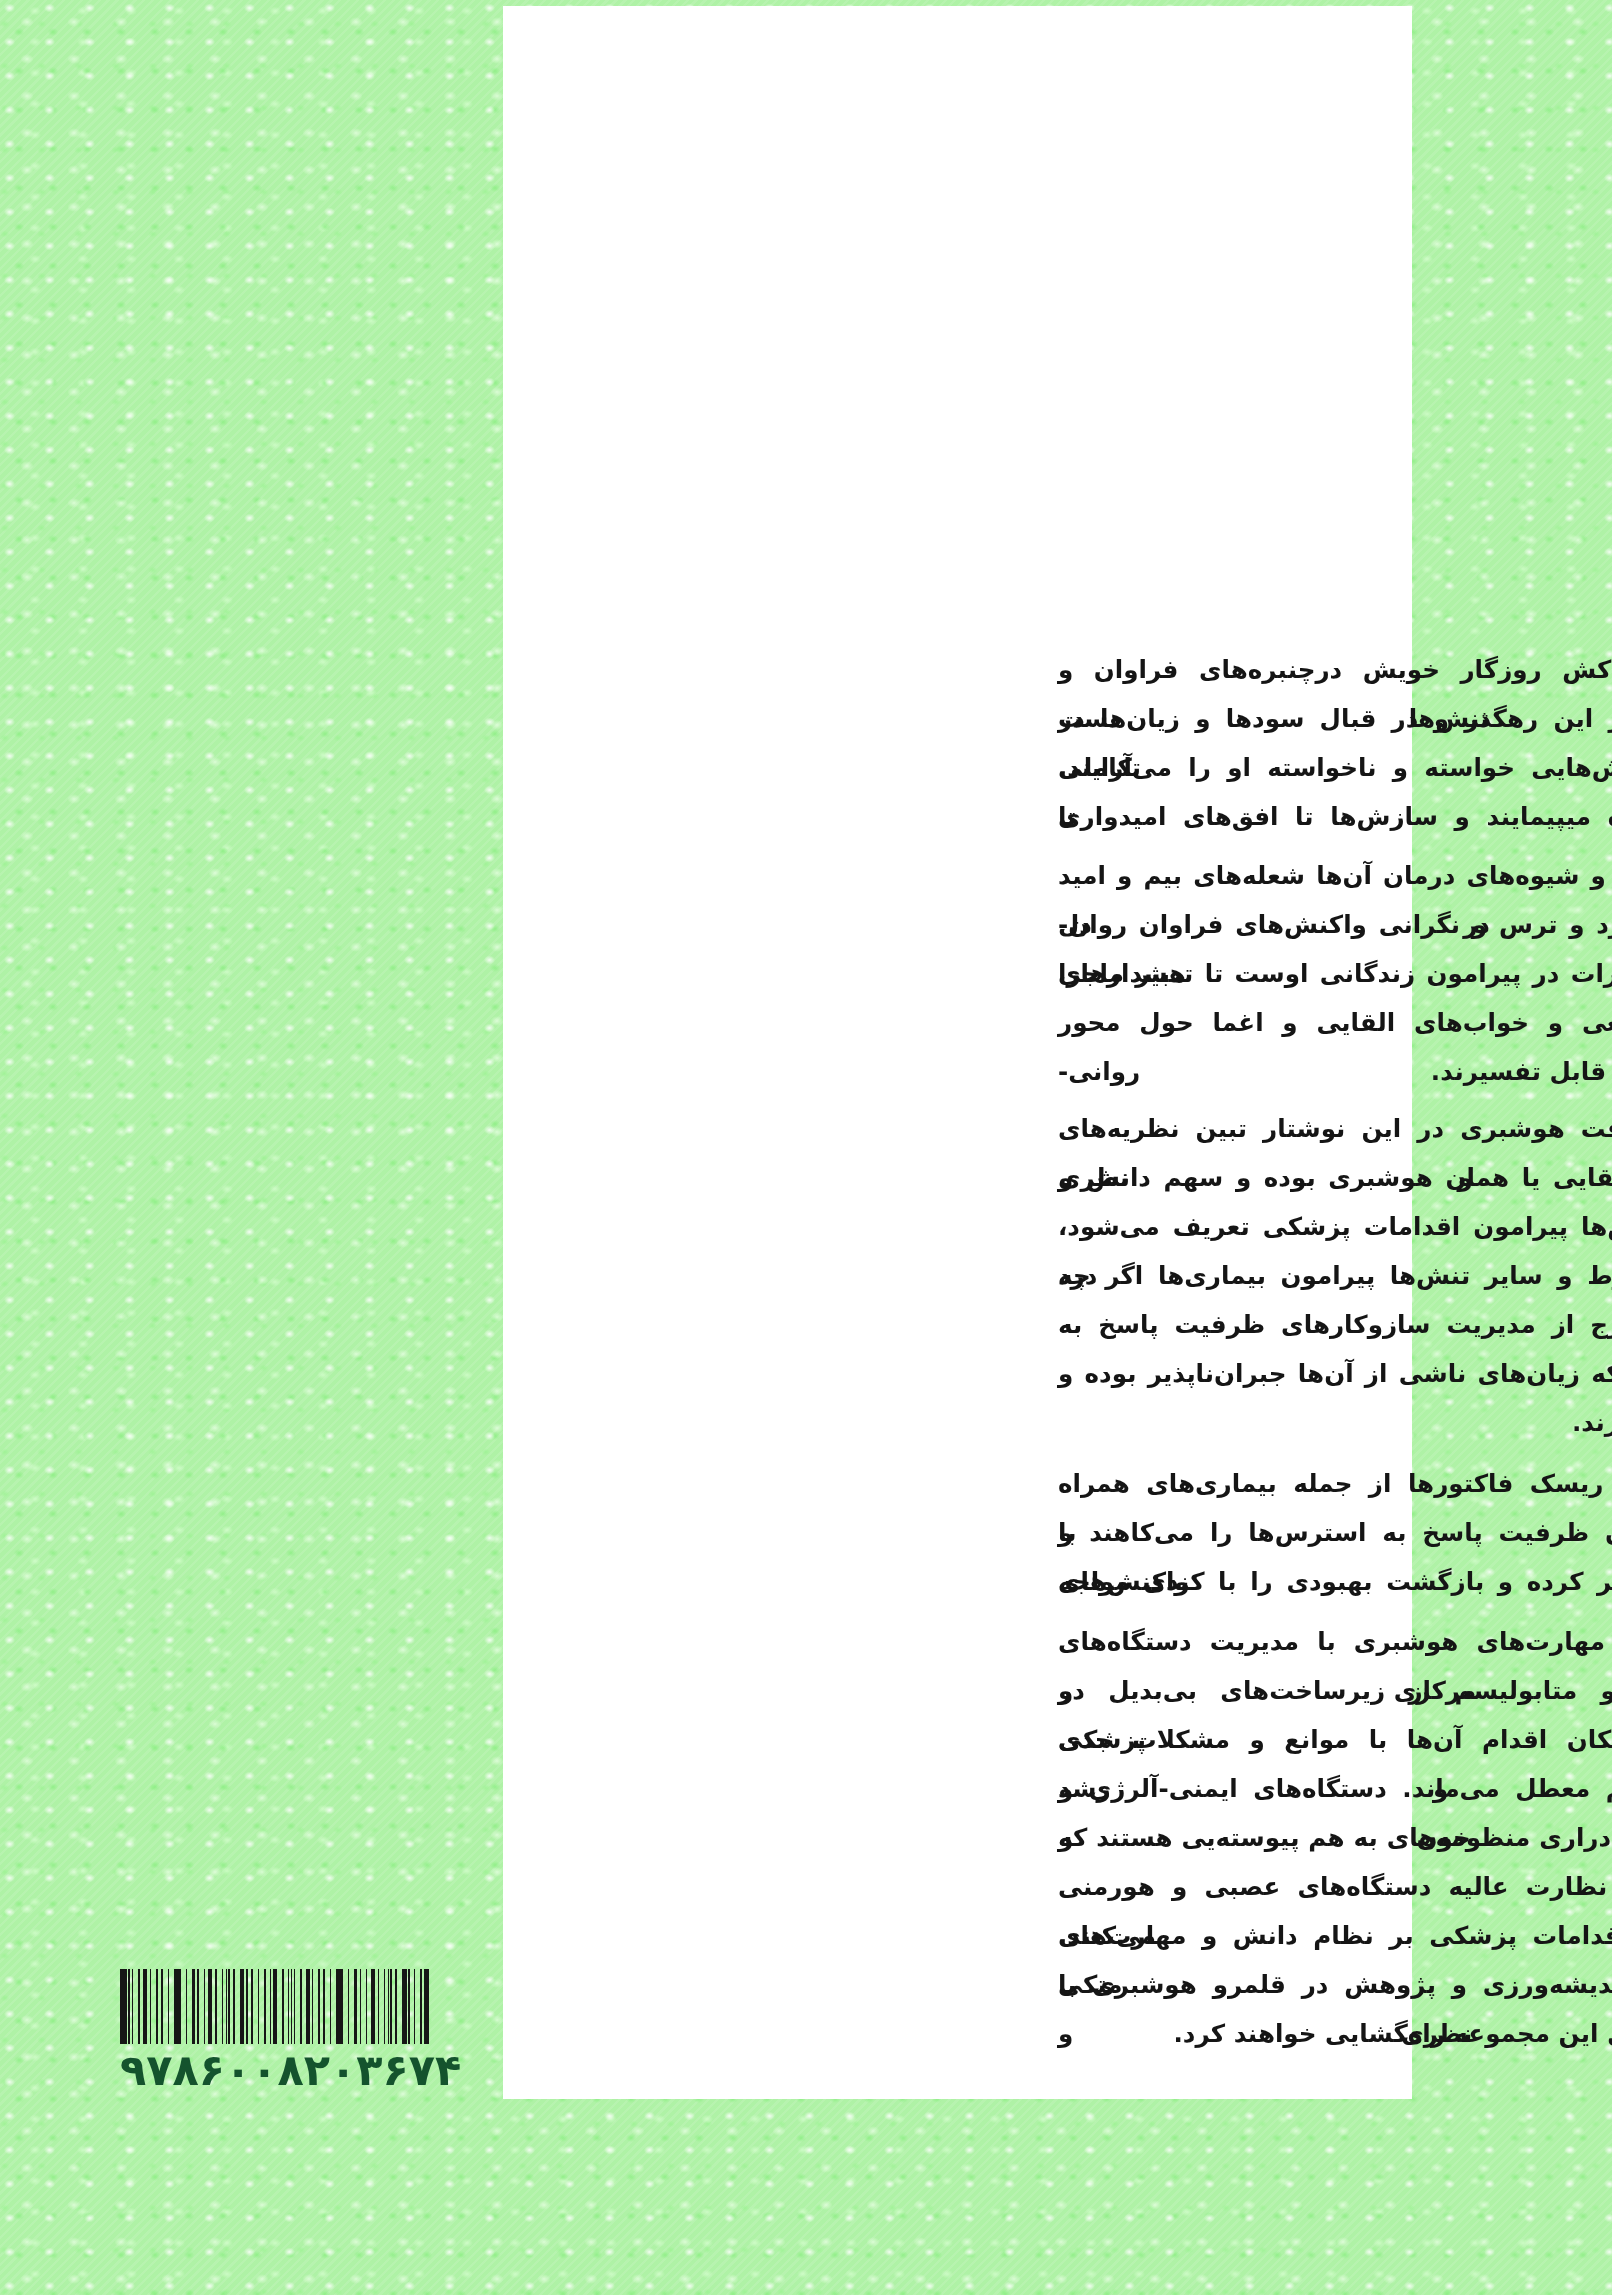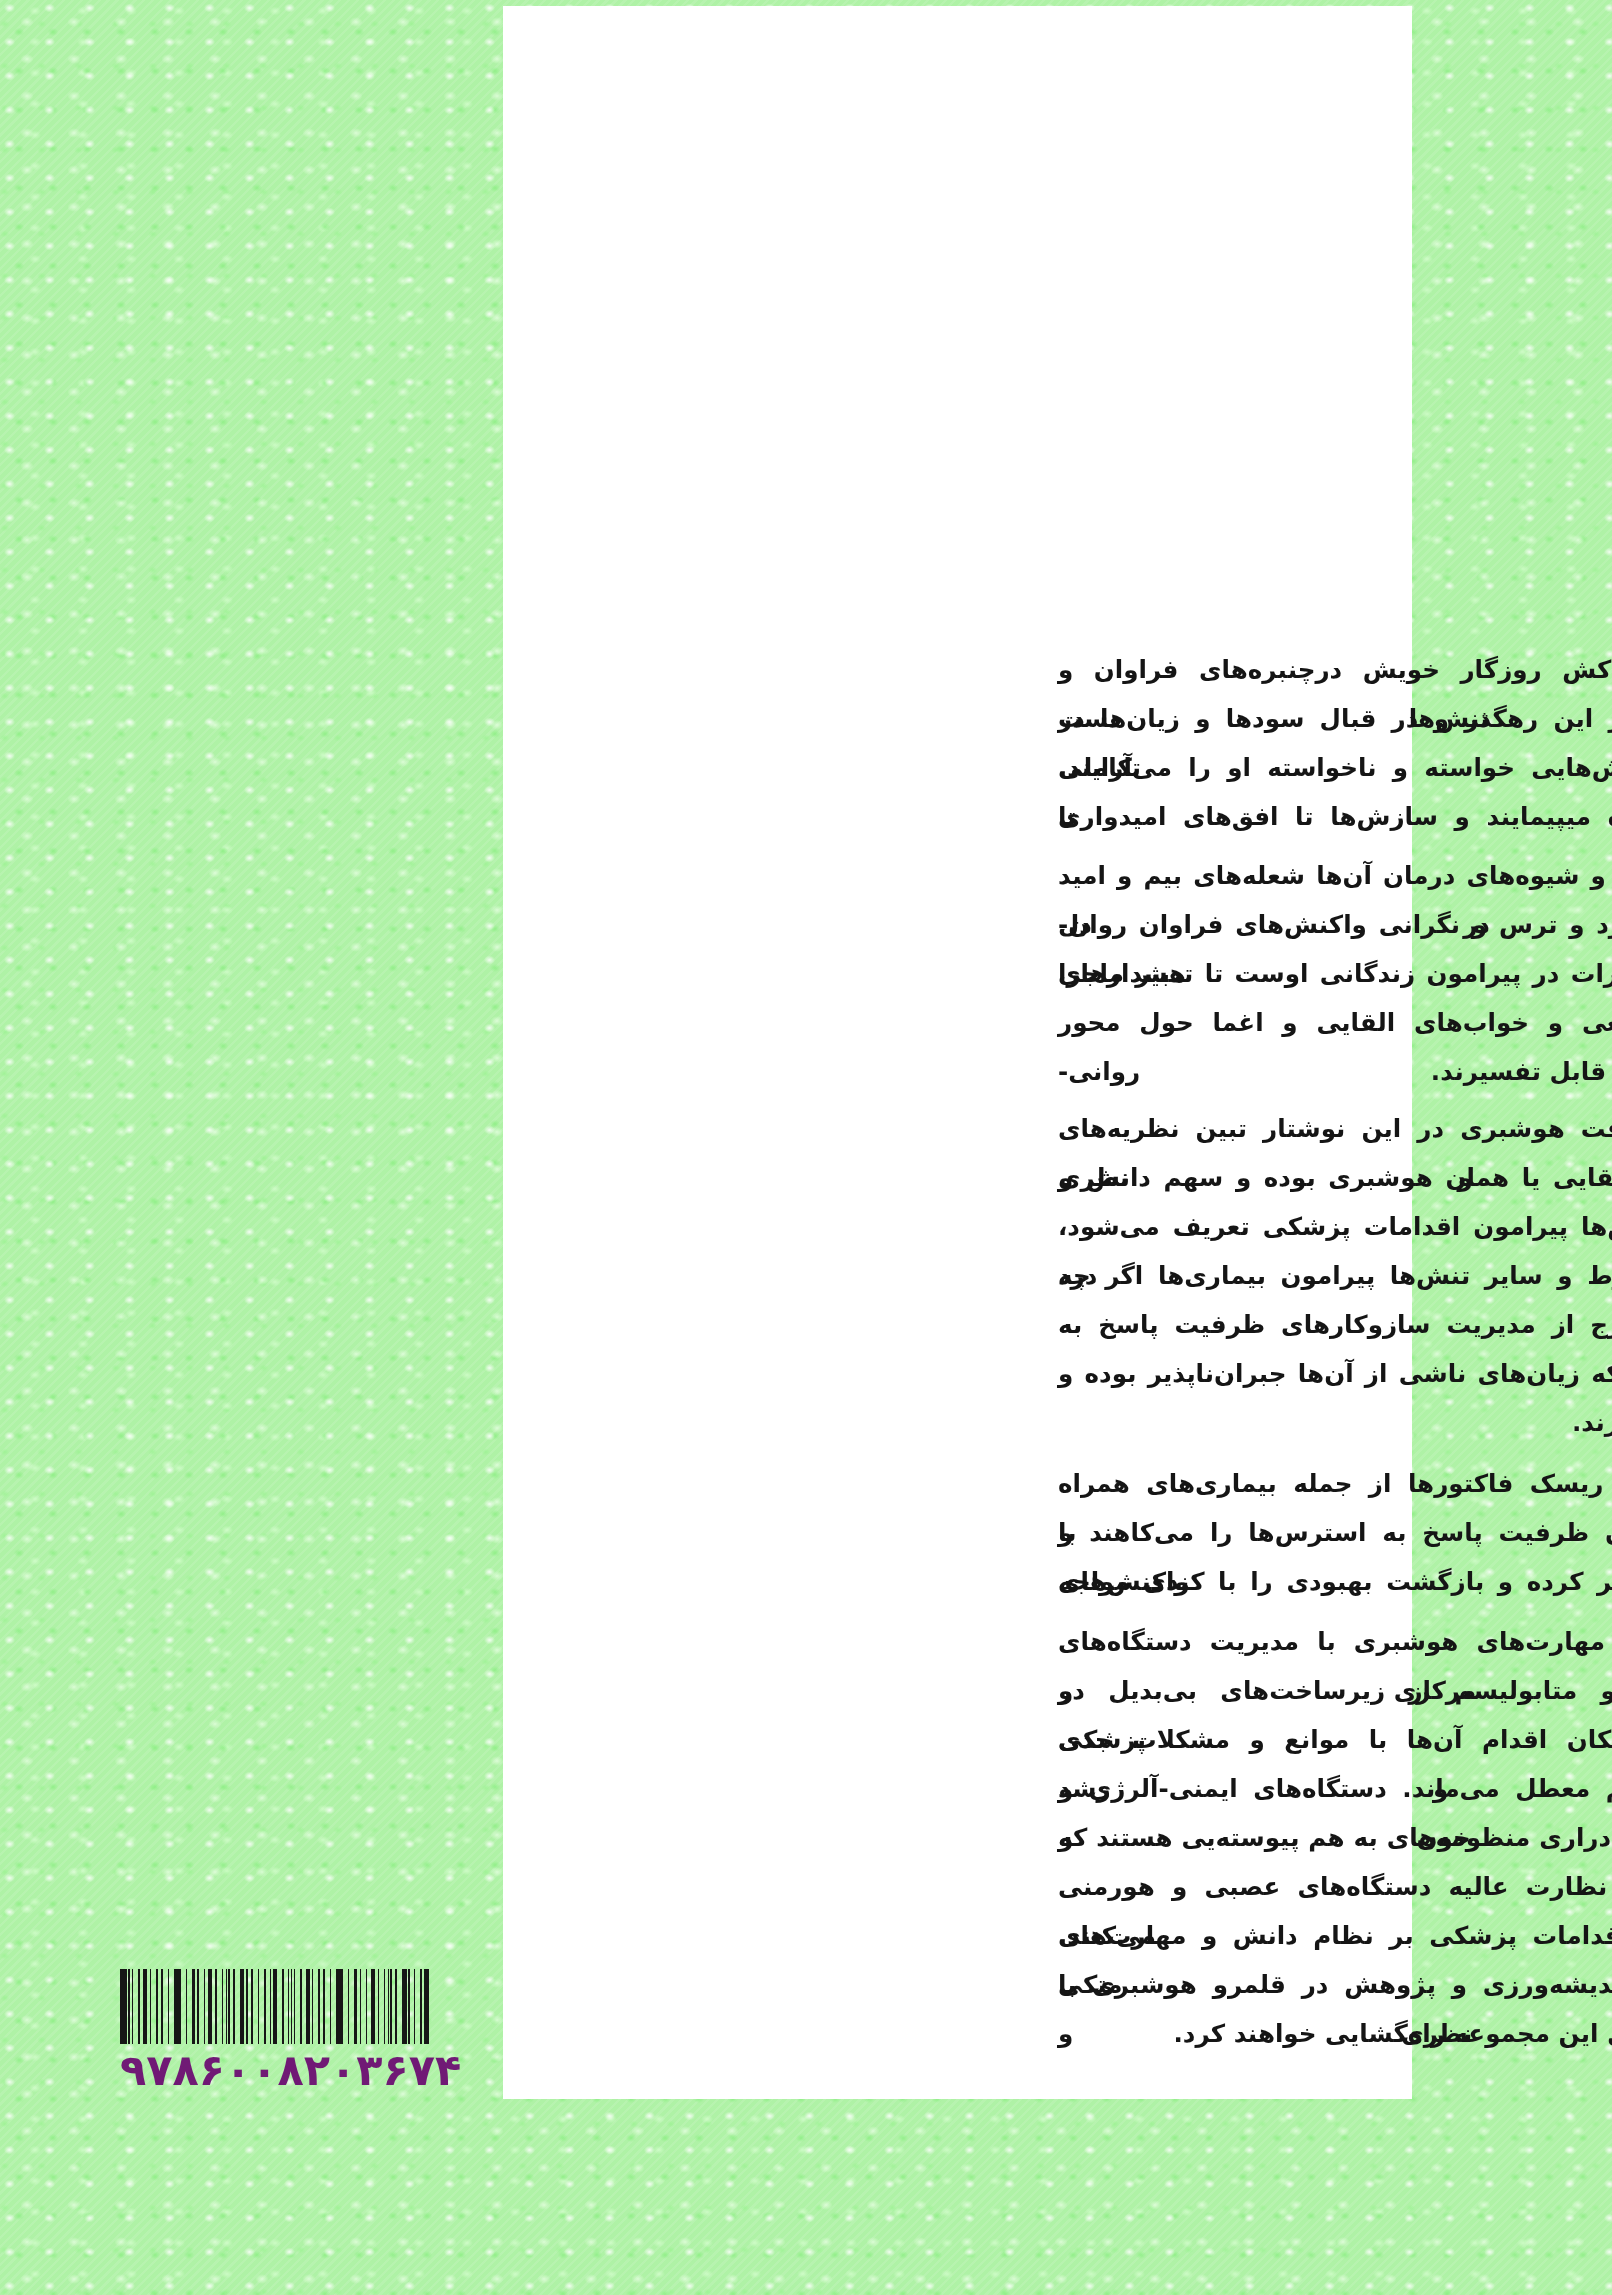--- a/index.html
+++ b/index.html
@@ -43,21 +43,21 @@
       repeating-linear-gradient(90deg,#161616 0 2.4px,rgba(0,0,0,0) 2.4px 5.5px,#161616 5.5px 7.1px,rgba(0,0,0,0) 7.1px 12px,#161616 12px 12.7px,rgba(0,0,0,0) 12.7px 18px),
       repeating-linear-gradient(90deg,rgba(0,0,0,0) 0 8px,#161616 8px 9.5px,rgba(0,0,0,0) 9.5px 23px,#161616 23px 27px,rgba(0,0,0,0) 27px 32.5px);
   }
   .barcode-bars::before,.barcode-bars::after{
     content:"";position:absolute;top:0;width:4.8px;height:75px;background:#161616;
   }
   .barcode-bars::before{left:0;}
   .barcode-bars::after{right:0;}
   .barcode-digits{
     margin-top:3.2px;width:309px;direction:ltr;text-align:center;
-    font-size:43px;line-height:46px;font-weight:700;color:#701a75;
+    font-size:43px;line-height:46px;font-weight:700;color:#14532d;
     letter-spacing:0px;
   }
 </style>
 </head>
 <body>
 
 <div class="cover-bg"></div>
 
 <div class="panel">
 

